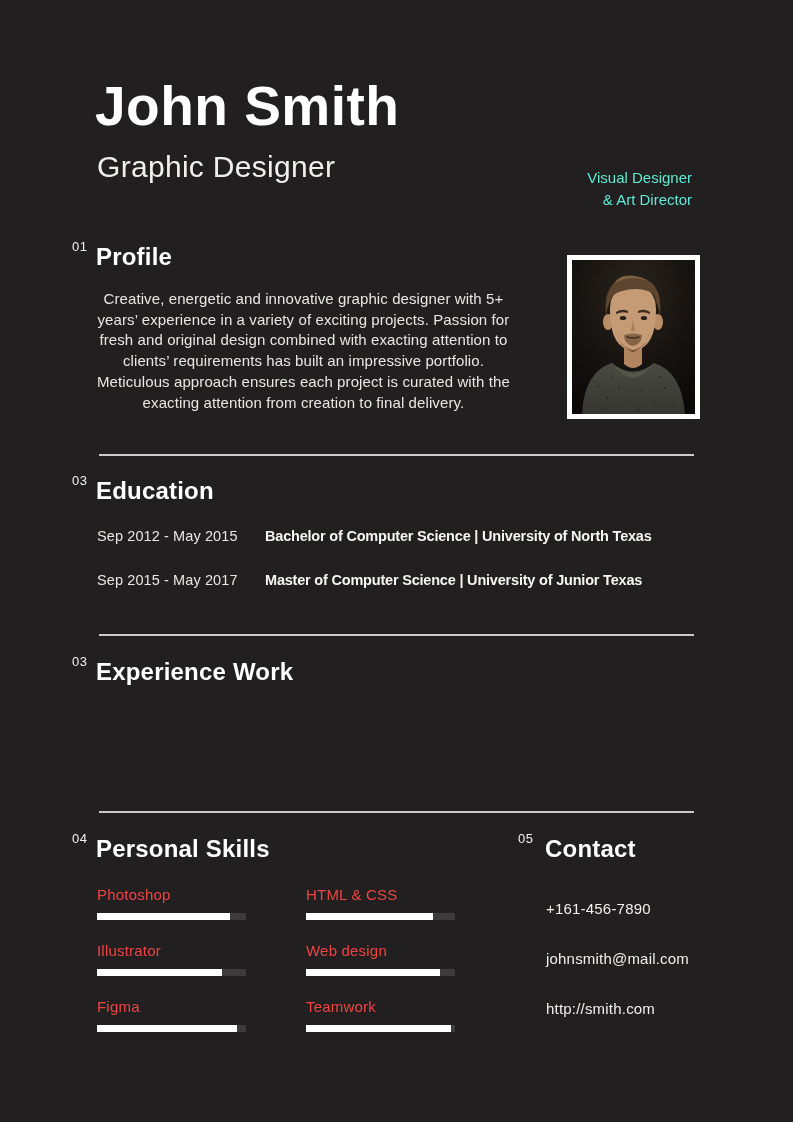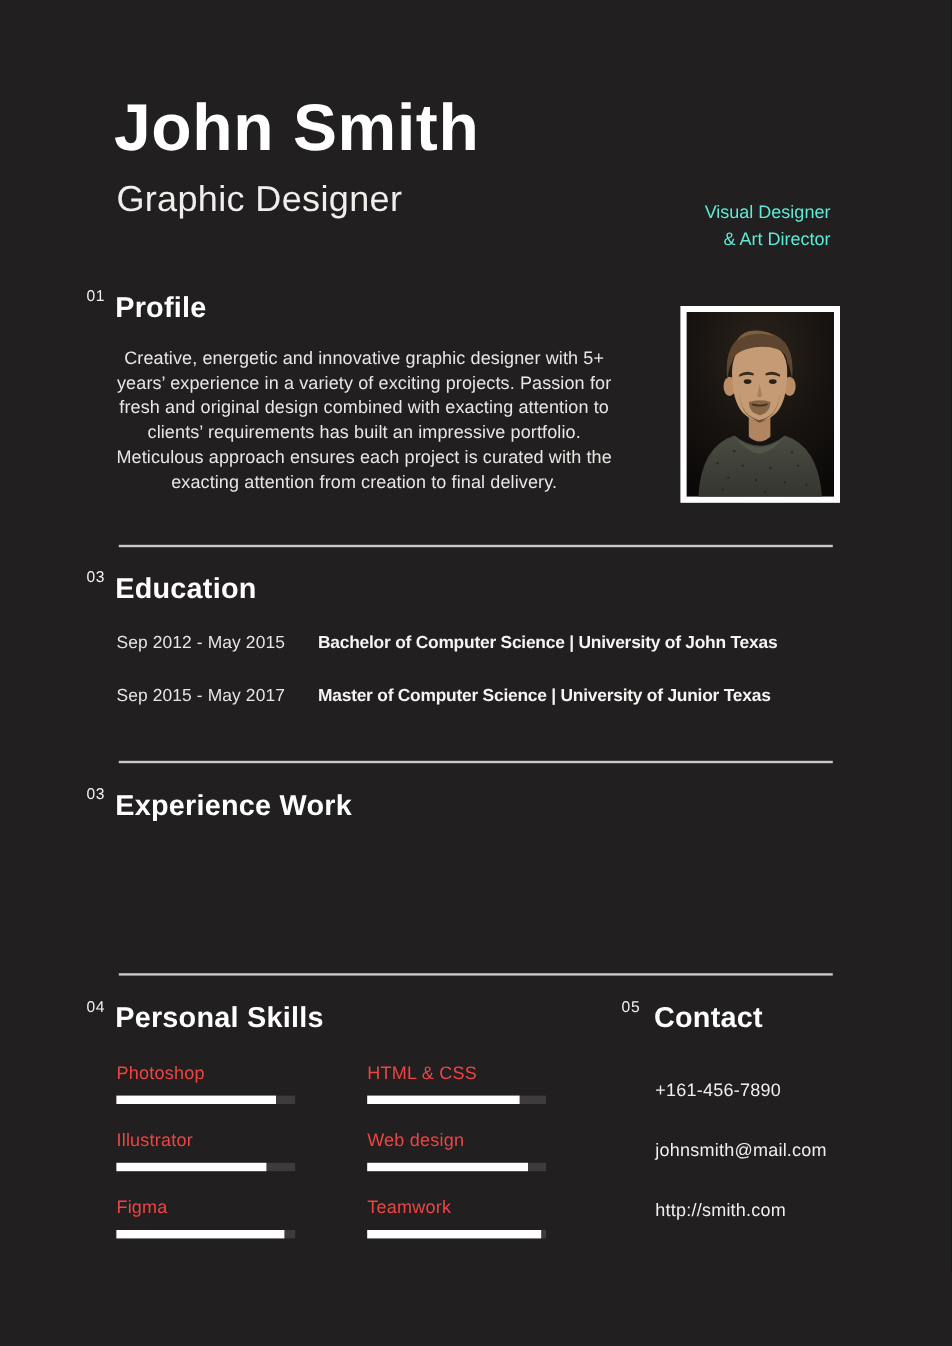--- a/index.html
+++ b/index.html
@@ -173,21 +173,21 @@
 
   <div class="divider divider-1"></div>
 
   <div class="sec-head head-education">
     <span class="sec-num">03</span>
     <span class="sec-title">Education</span>
   </div>
   <div class="rows rows-education">
     <div class="row">
       <span class="row-date">Sep 2012 - May 2015</span>
-      <span class="row-detail">Bachelor of Computer Science | University of John Texas</span>
+      <span class="row-detail">Bachelor of Computer Science | University of North Texas</span>
     </div>
     <div class="row">
       <span class="row-date">Sep 2015 - May 2017</span>
       <span class="row-detail">Master of Computer Science | University of Junior Texas</span>
     </div>
   </div>
 
   <div class="divider divider-2"></div>
 
   <div class="sec-head head-experience">

